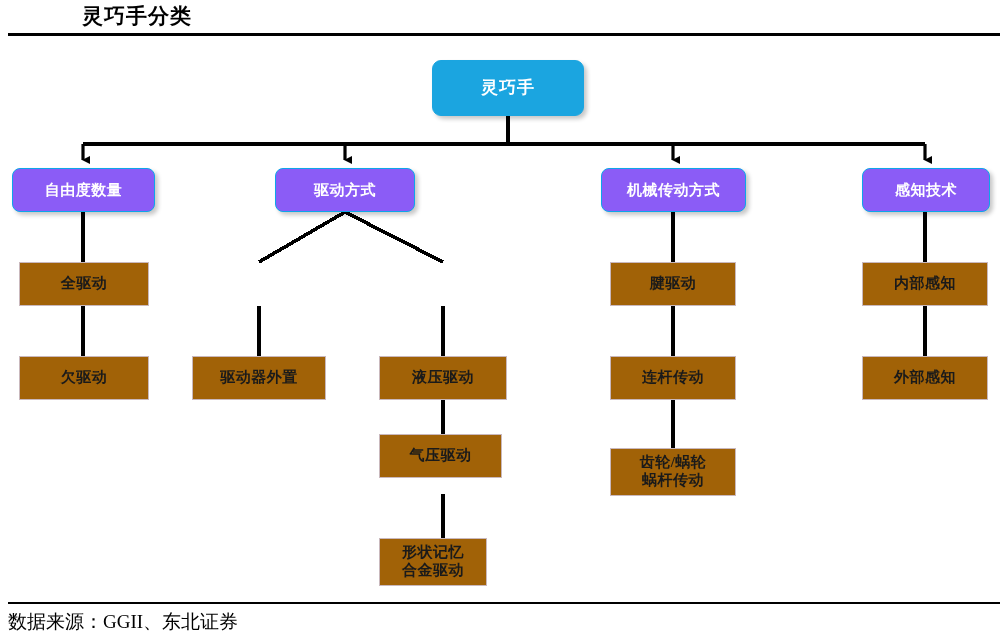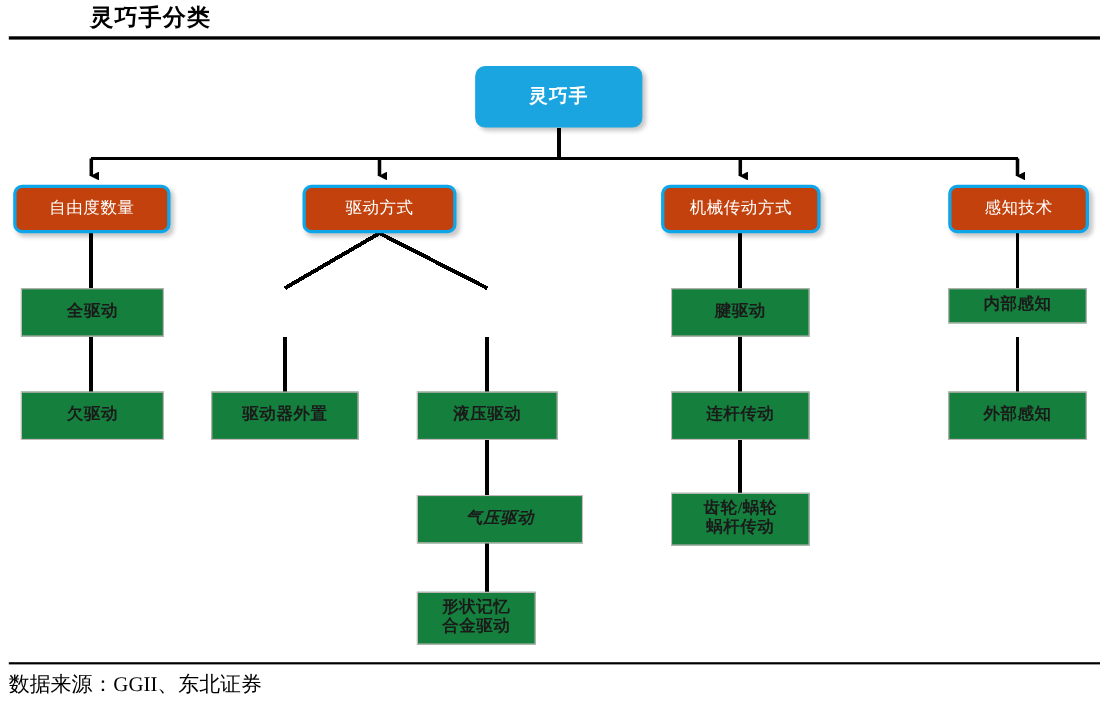--- a/index.html
+++ b/index.html
@@ -96,33 +96,33 @@
     border-radius: 9px;
     font-family: "Liberation Sans", "DejaVu Sans", sans-serif;
     font-size: 17px;
     font-weight: bold;
     letter-spacing: 1px;
     box-shadow: 3px 3px 4px rgba(0,0,0,0.22);
     border: 1px solid #1ba5e0;
   }
 
   .node-cat {
-    background: #c2410c;
+    background: #8b5cf6;
     color: #ffffff;
     border-radius: 8px;
     font-family: "Liberation Sans", "DejaVu Sans", sans-serif;
     font-size: 15px;
-    font-weight: normal;
+    font-weight: bold;
     letter-spacing: 0.5px;
     box-shadow: 3px 3px 4px rgba(0,0,0,0.22);
-    border: 3px solid #0ea5e9;
+    border: 1px solid #0ea5e9;
   }
 
   .node-leaf {
-    background: #15803d;
+    background: #a16207;
     color: #1a1a1a;
     border: 1px solid #c9b8bd;
     border-radius: 0;
     font-family: "Liberation Serif", "DejaVu Serif", serif;
     font-size: 15px;
     font-weight: bold;
     letter-spacing: 0.5px;
   }
 </style>
 </head>
@@ -192,33 +192,33 @@
     <div class="node node-leaf" style="left:19px; top:226px; width:130px; height:44px;">全驱动</div>
 
     <div class="node node-leaf" style="left:19px; top:320px; width:130px; height:44px;">欠驱动</div>
 
 
     <div class="node node-leaf" style="left:192px; top:320px; width:134px; height:44px;">驱动器外置</div>
 
 
     <div class="node node-leaf" style="left:379px; top:320px; width:128px; height:44px;">液压驱动</div>
 
-    <div class="node node-leaf" style="left:379px; top:414px; width:151px; height:44px;font-style:italic;">气压驱动</div>
+    <div class="node node-leaf" style="left:379px; top:398px; width:123px; height:44px;">气压驱动</div>
 
     <div class="node node-leaf" style="left:379px; top:502px; width:108px; height:48px;">形状记忆
 合金驱动</div>
 
     <div class="node node-leaf" style="left:610px; top:226px; width:126px; height:44px;">腱驱动</div>
 
     <div class="node node-leaf" style="left:610px; top:320px; width:126px; height:44px;">连杆传动</div>
 
     <div class="node node-leaf" style="left:610px; top:412px; width:126px; height:48px;">齿轮/蜗轮
 蜗杆传动</div>
 
-    <div class="node node-leaf" style="left:862px; top:226px; width:126px; height:32px;">内部感知</div>
+    <div class="node node-leaf" style="left:862px; top:226px; width:126px; height:44px;">内部感知</div>
 
     <div class="node node-leaf" style="left:862px; top:320px; width:126px; height:44px;">外部感知</div>
 
   </div>
 </div>
 
 <div id="footer-rule"></div>
 <div id="footer-source">数据来源：GGII、东北证券</div>
 
 </body></html>

